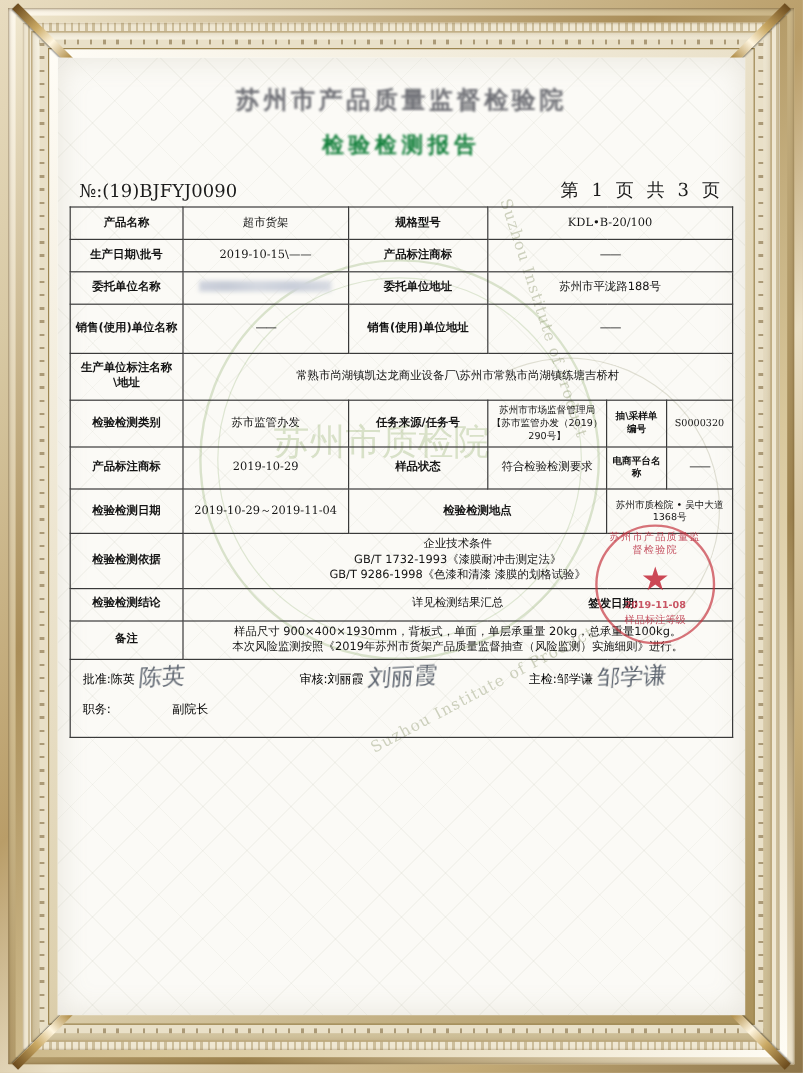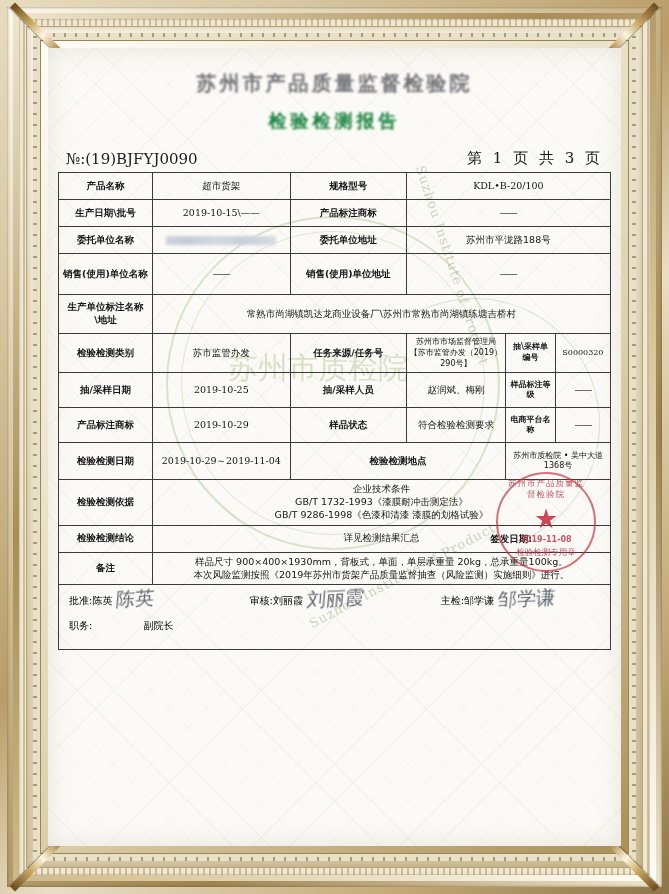--- a/index.html
+++ b/index.html
@@ -285,28 +285,20 @@
       <tr>
         <td class="lbl" style="height:32px">检验检测类别</td>
         <td class="val">苏市监管办发</td>
         <td class="lbl">任务来源/任务号</td>
         <td class="val tiny">苏州市市场监督管理局【苏市监管办发（2019）290号】</td>
         <td class="lbl tiny">抽\采样单编号</td>
         <td class="val tiny mono">S0000320</td>
       </tr>
 
 
-      <tr>
-        <td class="lbl" style="height:28px">抽/采样日期</td>
-        <td class="val mono">2019-10-25</td>
-        <td class="lbl">抽/采样人员</td>
-        <td class="val">赵润斌、梅刚</td>
-        <td class="lbl tiny">样品标注等级</td>
-        <td class="val dash">——</td>
-      </tr>
 
       <tr>
         <td class="lbl" style="height:28px">产品标注商标</td>
         <td class="val mono">2019-10-29</td>
         <td class="lbl">样品状态</td>
         <td class="val">符合检验检测要求</td>
         <td class="lbl tiny">电商平台名称</td>
         <td class="val dash">——</td>
       </tr>
 
@@ -328,21 +320,21 @@
 
       <tr>
         <td class="lbl">检验检测结论</td>
         <td class="concl" colspan="5">
           <div>详见检测结果汇总</div>
           <div class="issue">签发日期:</div>
           <div class="seal">
             <div class="sring">苏州市产品质量监督检验院</div>
             <div class="star">★</div>
             <div class="sdate">2019-11-08</div>
-            <div class="sarc">检验检测专用章</div>
+            <div class="sarc">样品标注等级</div>
           </div>
         </td>
       </tr>
 
       <tr>
         <td class="lbl">备注</td>
         <td class="remark" colspan="5">
           <div>样品尺寸 900×400×1930mm，背板式，单面，单层承重量 20kg，总承重量100kg。</div>
           <div>本次风险监测按照《2019年苏州市货架产品质量监督抽查（风险监测）实施细则》进行。</div>
         </td>

